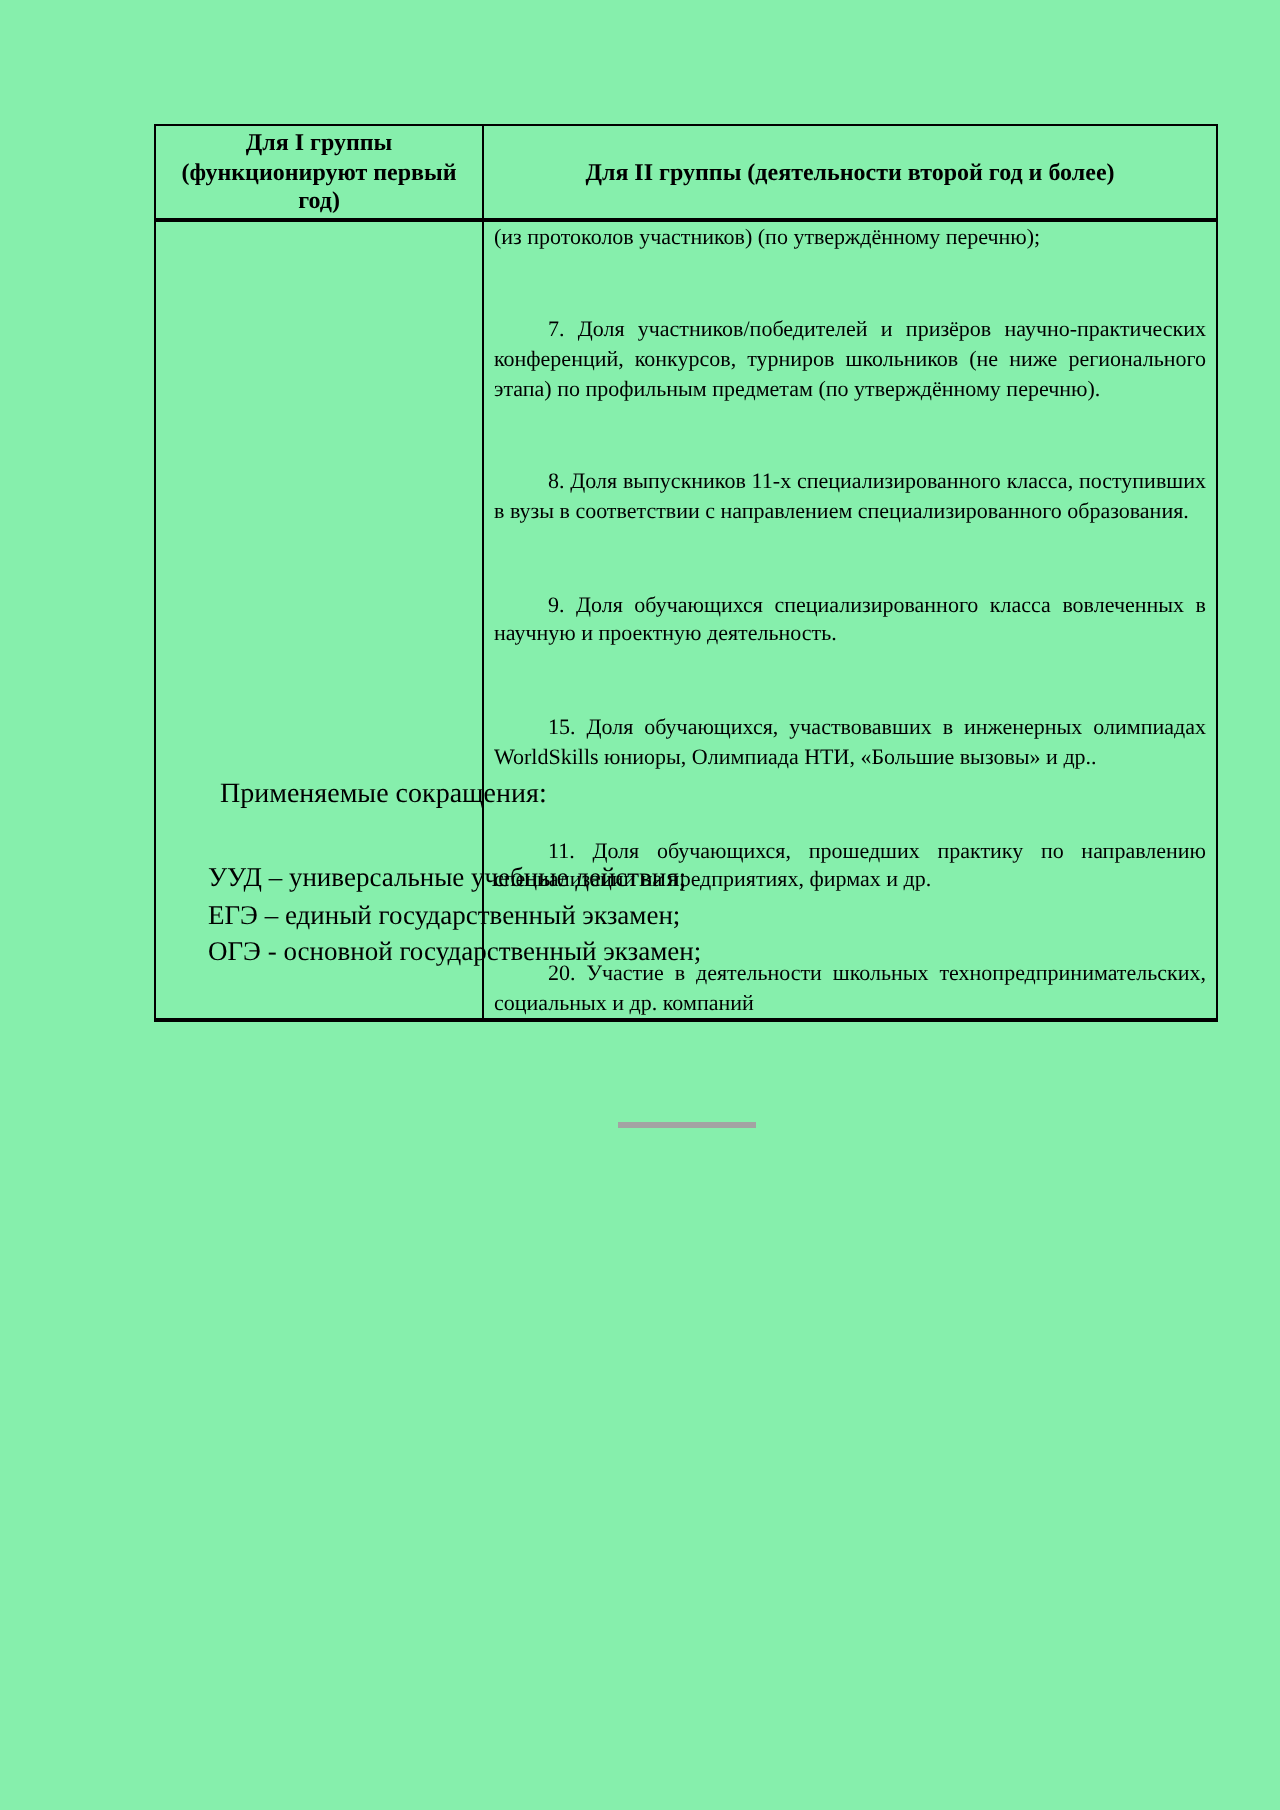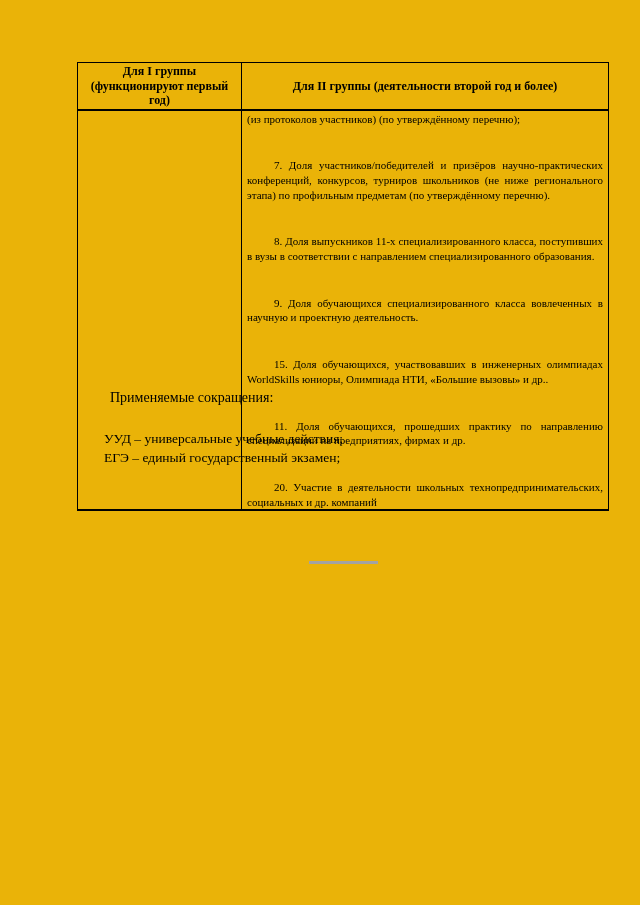--- a/index.html
+++ b/index.html
@@ -1,20 +1,20 @@
 <!DOCTYPE html>
 <html><head>
 <meta charset="utf-8">
 <style>
   html, body { margin: 0; padding: 0; background: #ffffff; }
   .page {
     position: relative;
     width: 640px;
     height: 905px;
-    background: #eab308;
+    background: #86efac;
     color: #000000;
     font-family: "Liberation Serif", serif;
     overflow: hidden;
   }
 
   
   .doc-table {
     position: absolute;
     left: 77px;
     top: 62px;
@@ -110,17 +110,18 @@
         </td>
       </tr>
     </tbody>
   </table>
 
   <div class="abbr-title">Применяемые сокращения:</div>
 
   <div class="abbr-list">
     <div class="abbr-line">УУД – универсальные учебные действия;</div>
     <div class="abbr-line">ЕГЭ – единый государственный экзамен;</div>
+    <div class="abbr-line">ОГЭ - основной государственный экзамен;</div>
   </div>
 
   <div class="separator" style="background: rgb(163, 163, 163);"></div>
 
 </div>
 
 </body></html>

